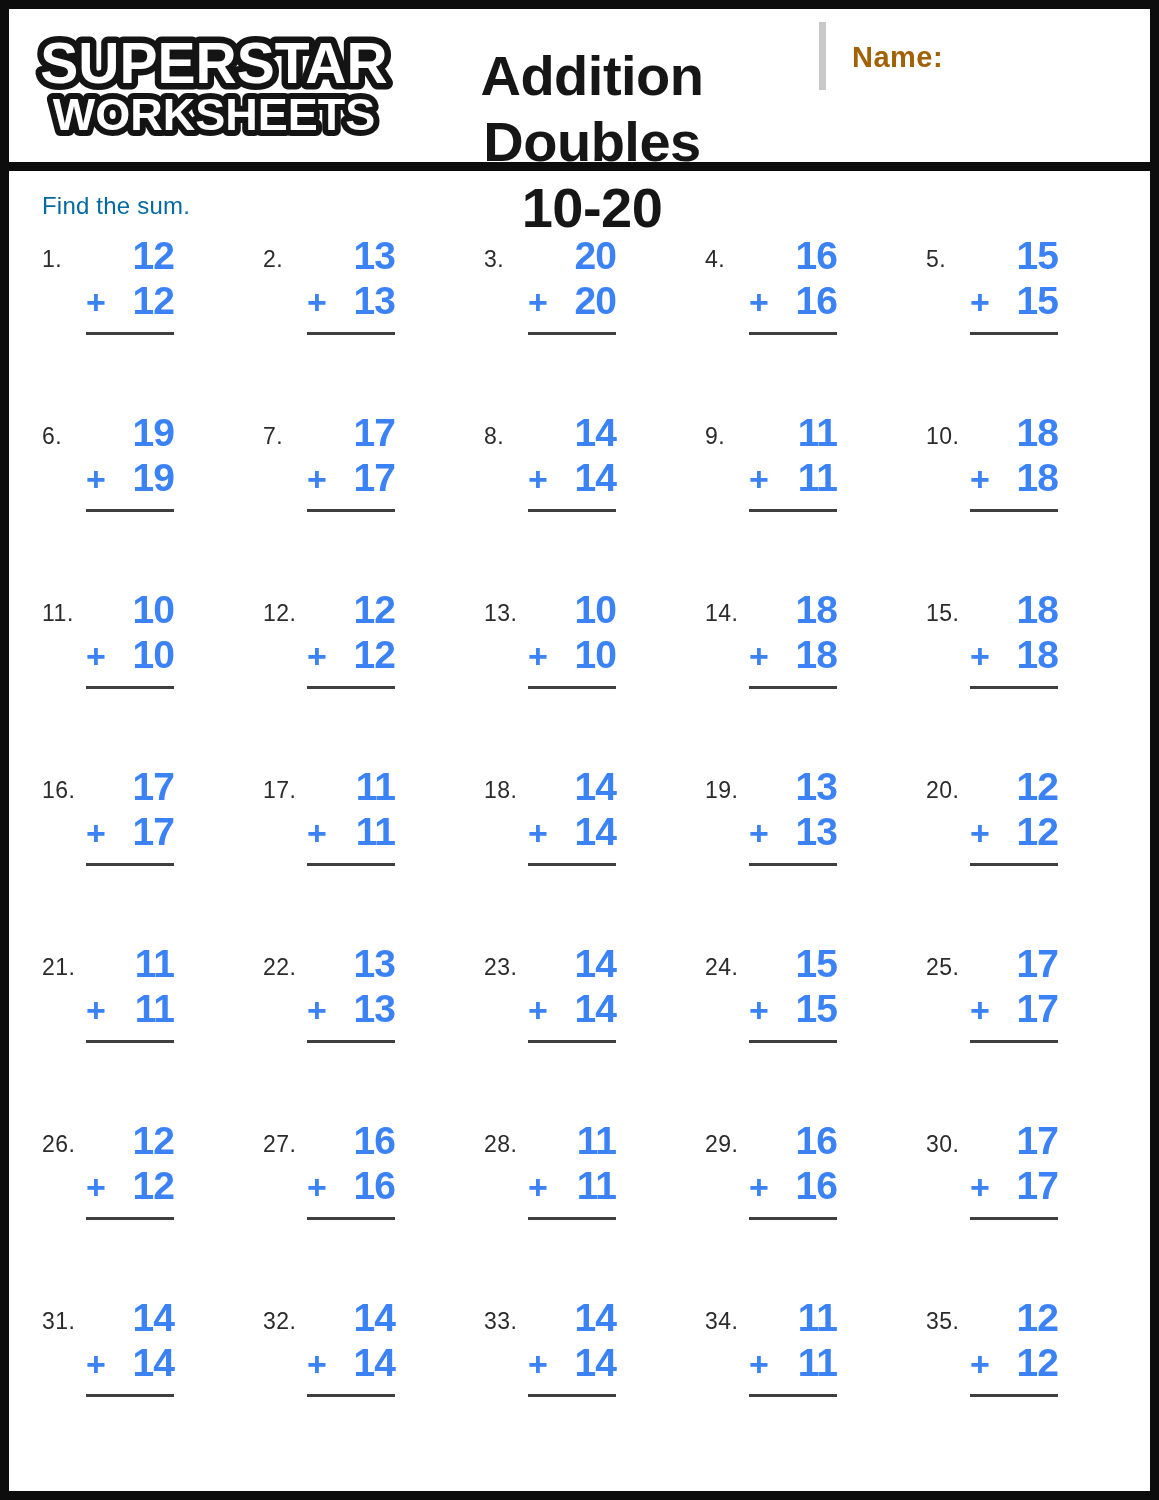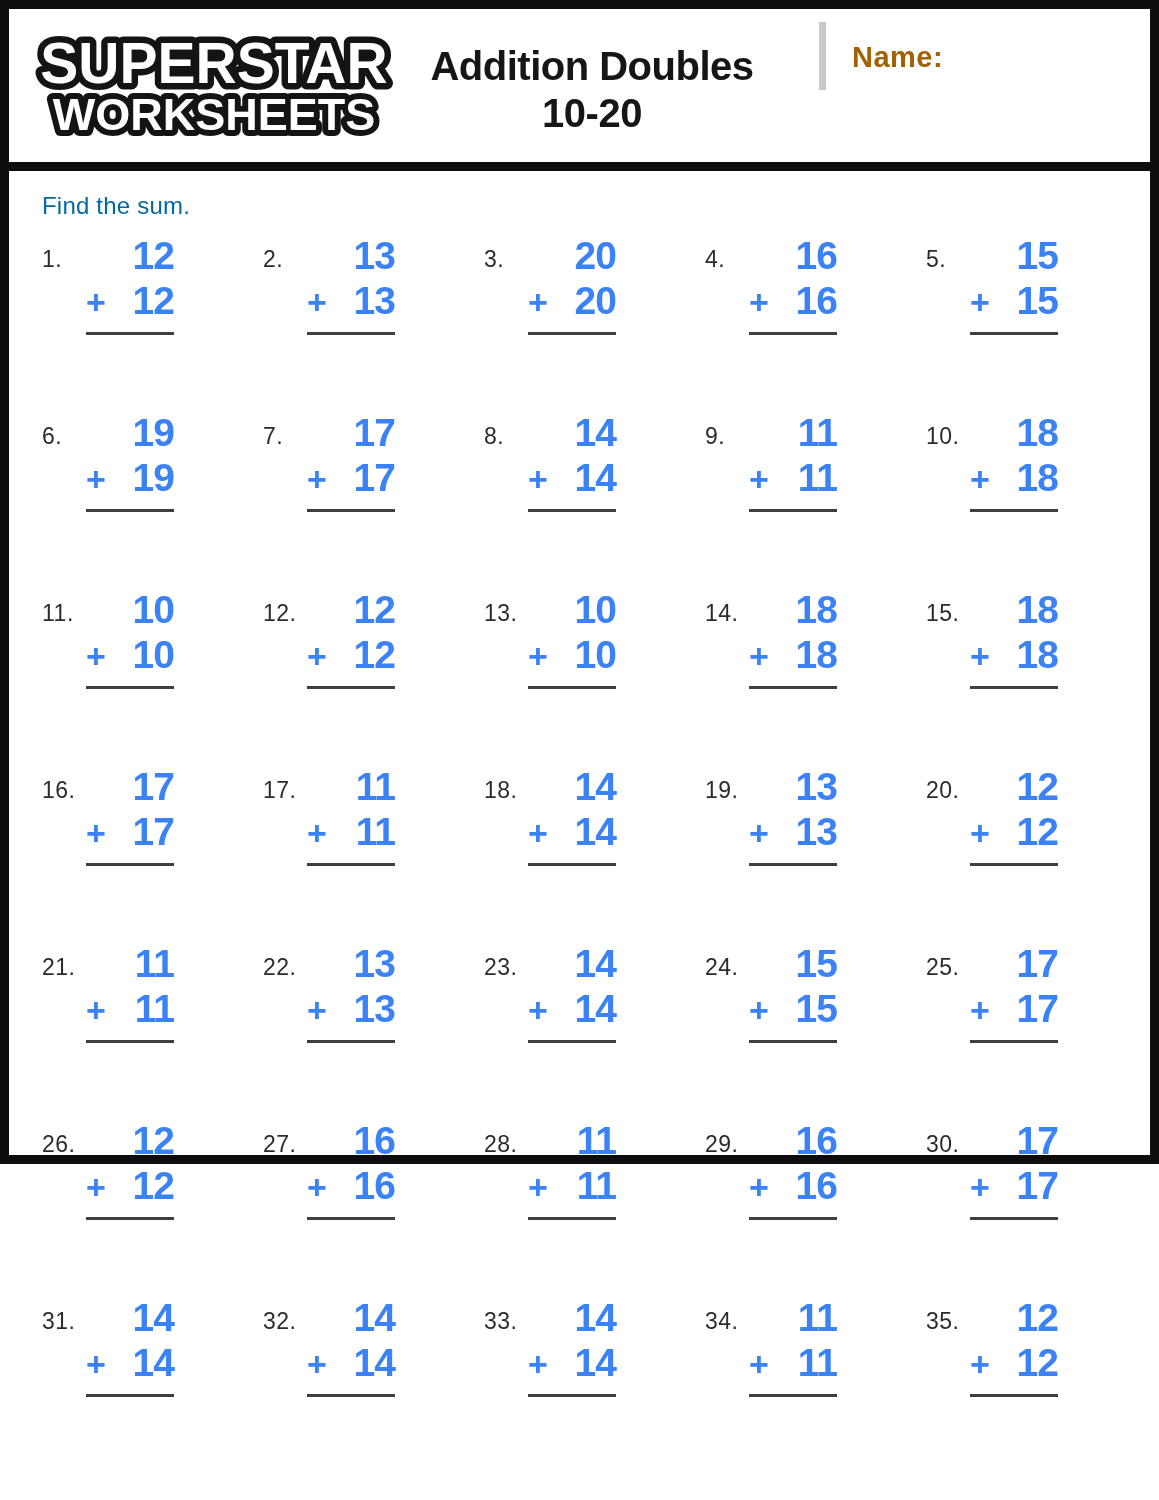--- a/index.html
+++ b/index.html
@@ -5,21 +5,21 @@
   * { margin: 0; padding: 0; box-sizing: border-box; }
   html, body { background: #ffffff; }
   body {
     font-family: "Liberation Sans", sans-serif;
     width: 1159px;
     height: 1500px;
     color: #111111;
   }
   .page {
     width: 1159px;
-    height: 1164px;
+    height: 1500px;
     border: 9px solid #0d0d0d;
     background: #ffffff;
   }
   
   .header {
     height: 162px;
     border-bottom: 9px solid #0d0d0d;
     display: flex;
     align-items: flex-start;
   }
@@ -36,21 +36,21 @@
     stroke: #141414;
     paint-order: stroke fill;
     stroke-linejoin: round;
   }
   .title-block {
     flex: none;
     width: 382px;
     text-align: center;
     padding-top: 34px;
     font-weight: bold;
-    font-size: 40px;
+    font-size: 56px;
     line-height: 1.18;
     letter-spacing: -0.5px;
     color: #161616;
   }
   .name-group {
     display: flex;
     margin-left: 36px;
     padding-top: 13px;
   }
   .name-divider {

